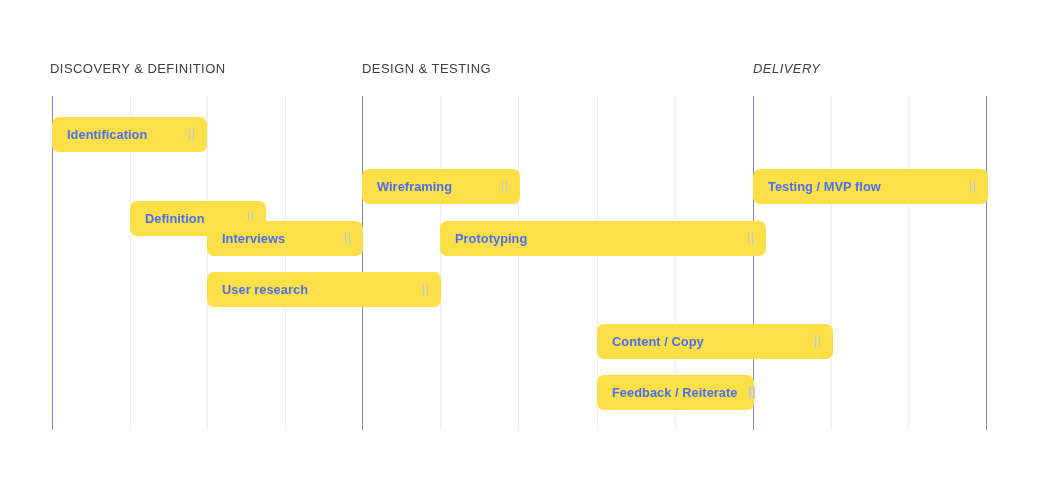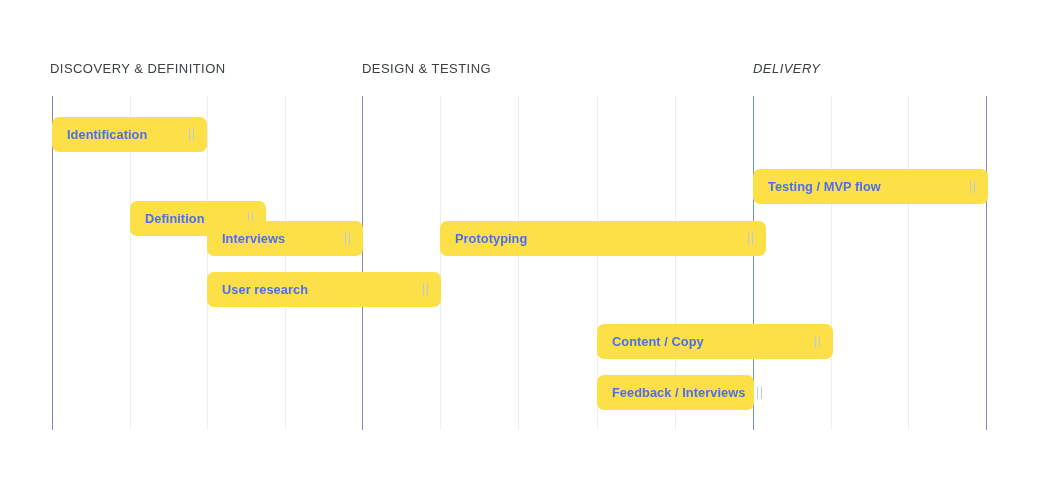--- a/index.html
+++ b/index.html
@@ -135,20 +135,25 @@
       <div class="task-bar" style="left: 52px; top: 117px; width: 155px;">
         <span class="task-label">Identification</span>
         <span class="bar-spacer"></span>
         <span class="drag-handle"></span>
       </div>
       <div class="task-bar" style="left: 130px; top: 169px; width: 136px; margin-top: 32px;">
         <span class="task-label">Definition</span>
         <span class="bar-spacer"></span>
         <span class="drag-handle"></span>
       </div>
+      <div class="task-bar" style="left: 362px; top: 169px; width: 158px;">
+        <span class="task-label">Wireframing</span>
+        <span class="bar-spacer"></span>
+        <span class="drag-handle"></span>
+      </div>
       <div class="task-bar" style="left: 753px; top: 169px; width: 235px;">
         <span class="task-label">Testing / MVP flow</span>
         <span class="bar-spacer"></span>
         <span class="drag-handle"></span>
       </div>
       <div class="task-bar" style="left: 207px; top: 221px; width: 156px;">
         <span class="task-label">Interviews</span>
         <span class="bar-spacer"></span>
         <span class="drag-handle"></span>
       </div>
@@ -161,19 +166,19 @@
         <span class="task-label">User research</span>
         <span class="bar-spacer"></span>
         <span class="drag-handle"></span>
       </div>
       <div class="task-bar" style="left: 597px; top: 324px; width: 236px;">
         <span class="task-label">Content / Copy</span>
         <span class="bar-spacer"></span>
         <span class="drag-handle"></span>
       </div>
       <div class="task-bar" style="left: 597px; top: 375px; width: 157px;">
-        <span class="task-label">Feedback / Interviews</span>
+        <span class="task-label">Feedback / Reiterate</span>
         <span class="bar-spacer"></span>
         <span class="drag-handle"></span>
       </div>
     </div>
 
 </div>
 
 </body></html>

